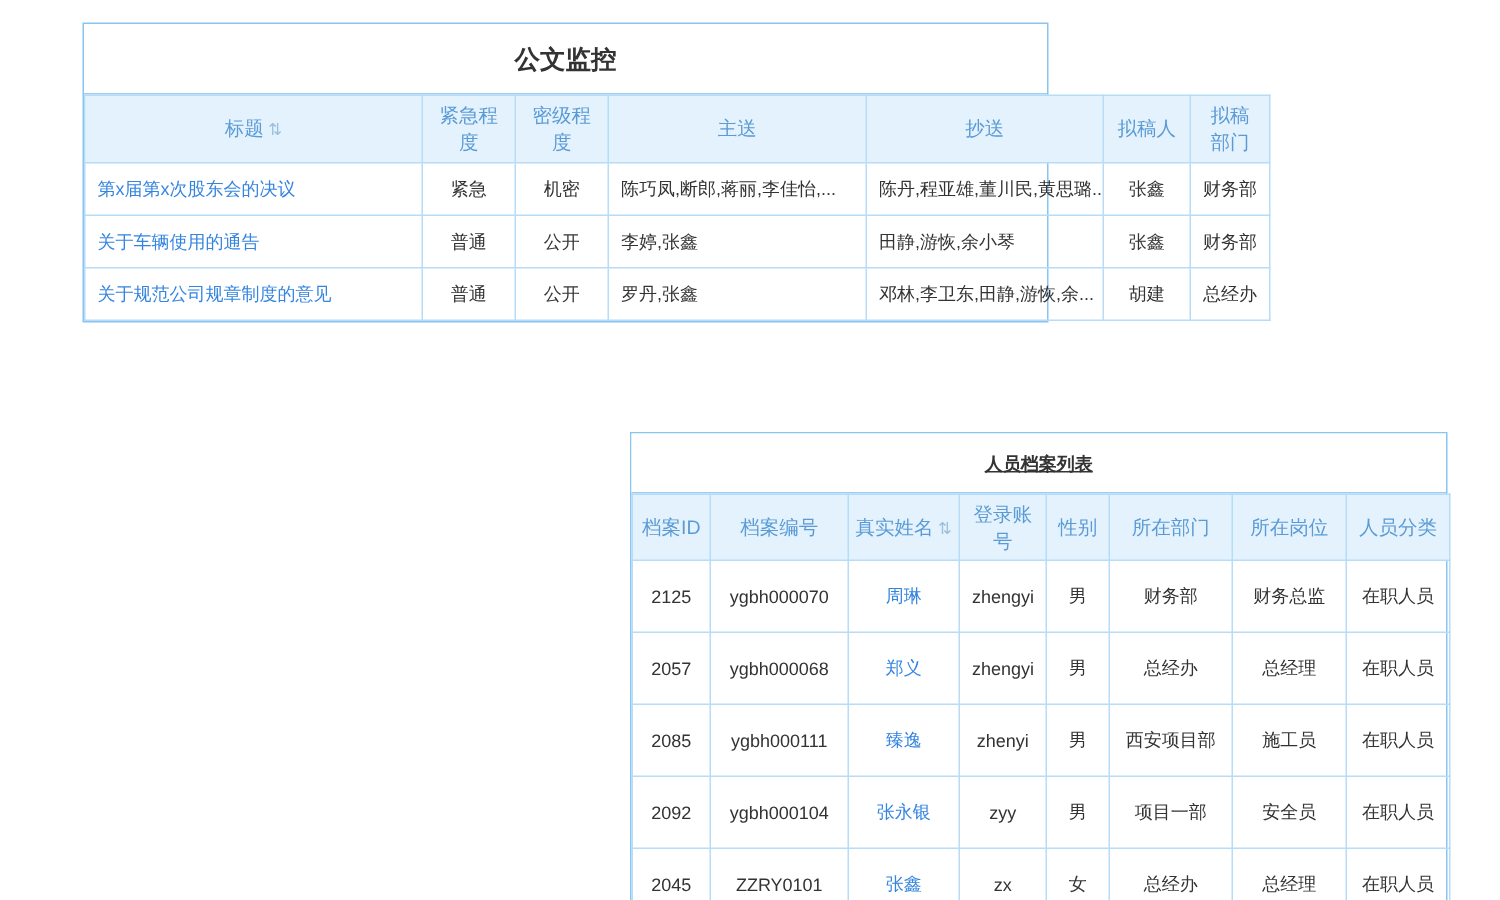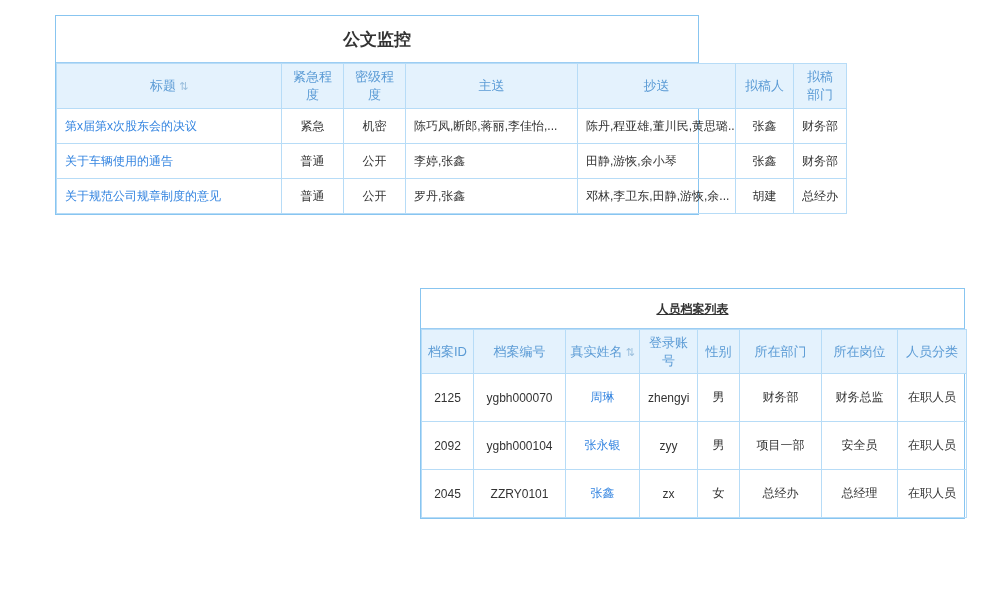--- a/index.html
+++ b/index.html
@@ -155,20 +155,40 @@
           <td class="ac">2125</td>
           <td class="ac">ygbh000070</td>
           <td class="ac"><a class="cell-link">周琳</a></td>
           <td class="ac">zhengyi</td>
           <td class="ac">男</td>
           <td class="ac">财务部</td>
           <td class="ac">财务总监</td>
           <td class="ac">在职人员</td>
         </tr>
         <tr>
+          <td class="ac">2057</td>
+          <td class="ac">ygbh000068</td>
+          <td class="ac"><a class="cell-link">郑义</a></td>
+          <td class="ac">zhengyi</td>
+          <td class="ac">男</td>
+          <td class="ac">总经办</td>
+          <td class="ac">总经理</td>
+          <td class="ac">在职人员</td>
+        </tr>
+        <tr>
+          <td class="ac">2085</td>
+          <td class="ac">ygbh000111</td>
+          <td class="ac"><a class="cell-link">臻逸</a></td>
+          <td class="ac">zhenyi</td>
+          <td class="ac">男</td>
+          <td class="ac">西安项目部</td>
+          <td class="ac">施工员</td>
+          <td class="ac">在职人员</td>
+        </tr>
+        <tr>
           <td class="ac">2092</td>
           <td class="ac">ygbh000104</td>
           <td class="ac"><a class="cell-link">张永银</a></td>
           <td class="ac">zyy</td>
           <td class="ac">男</td>
           <td class="ac">项目一部</td>
           <td class="ac">安全员</td>
           <td class="ac">在职人员</td>
         </tr>
         <tr>

